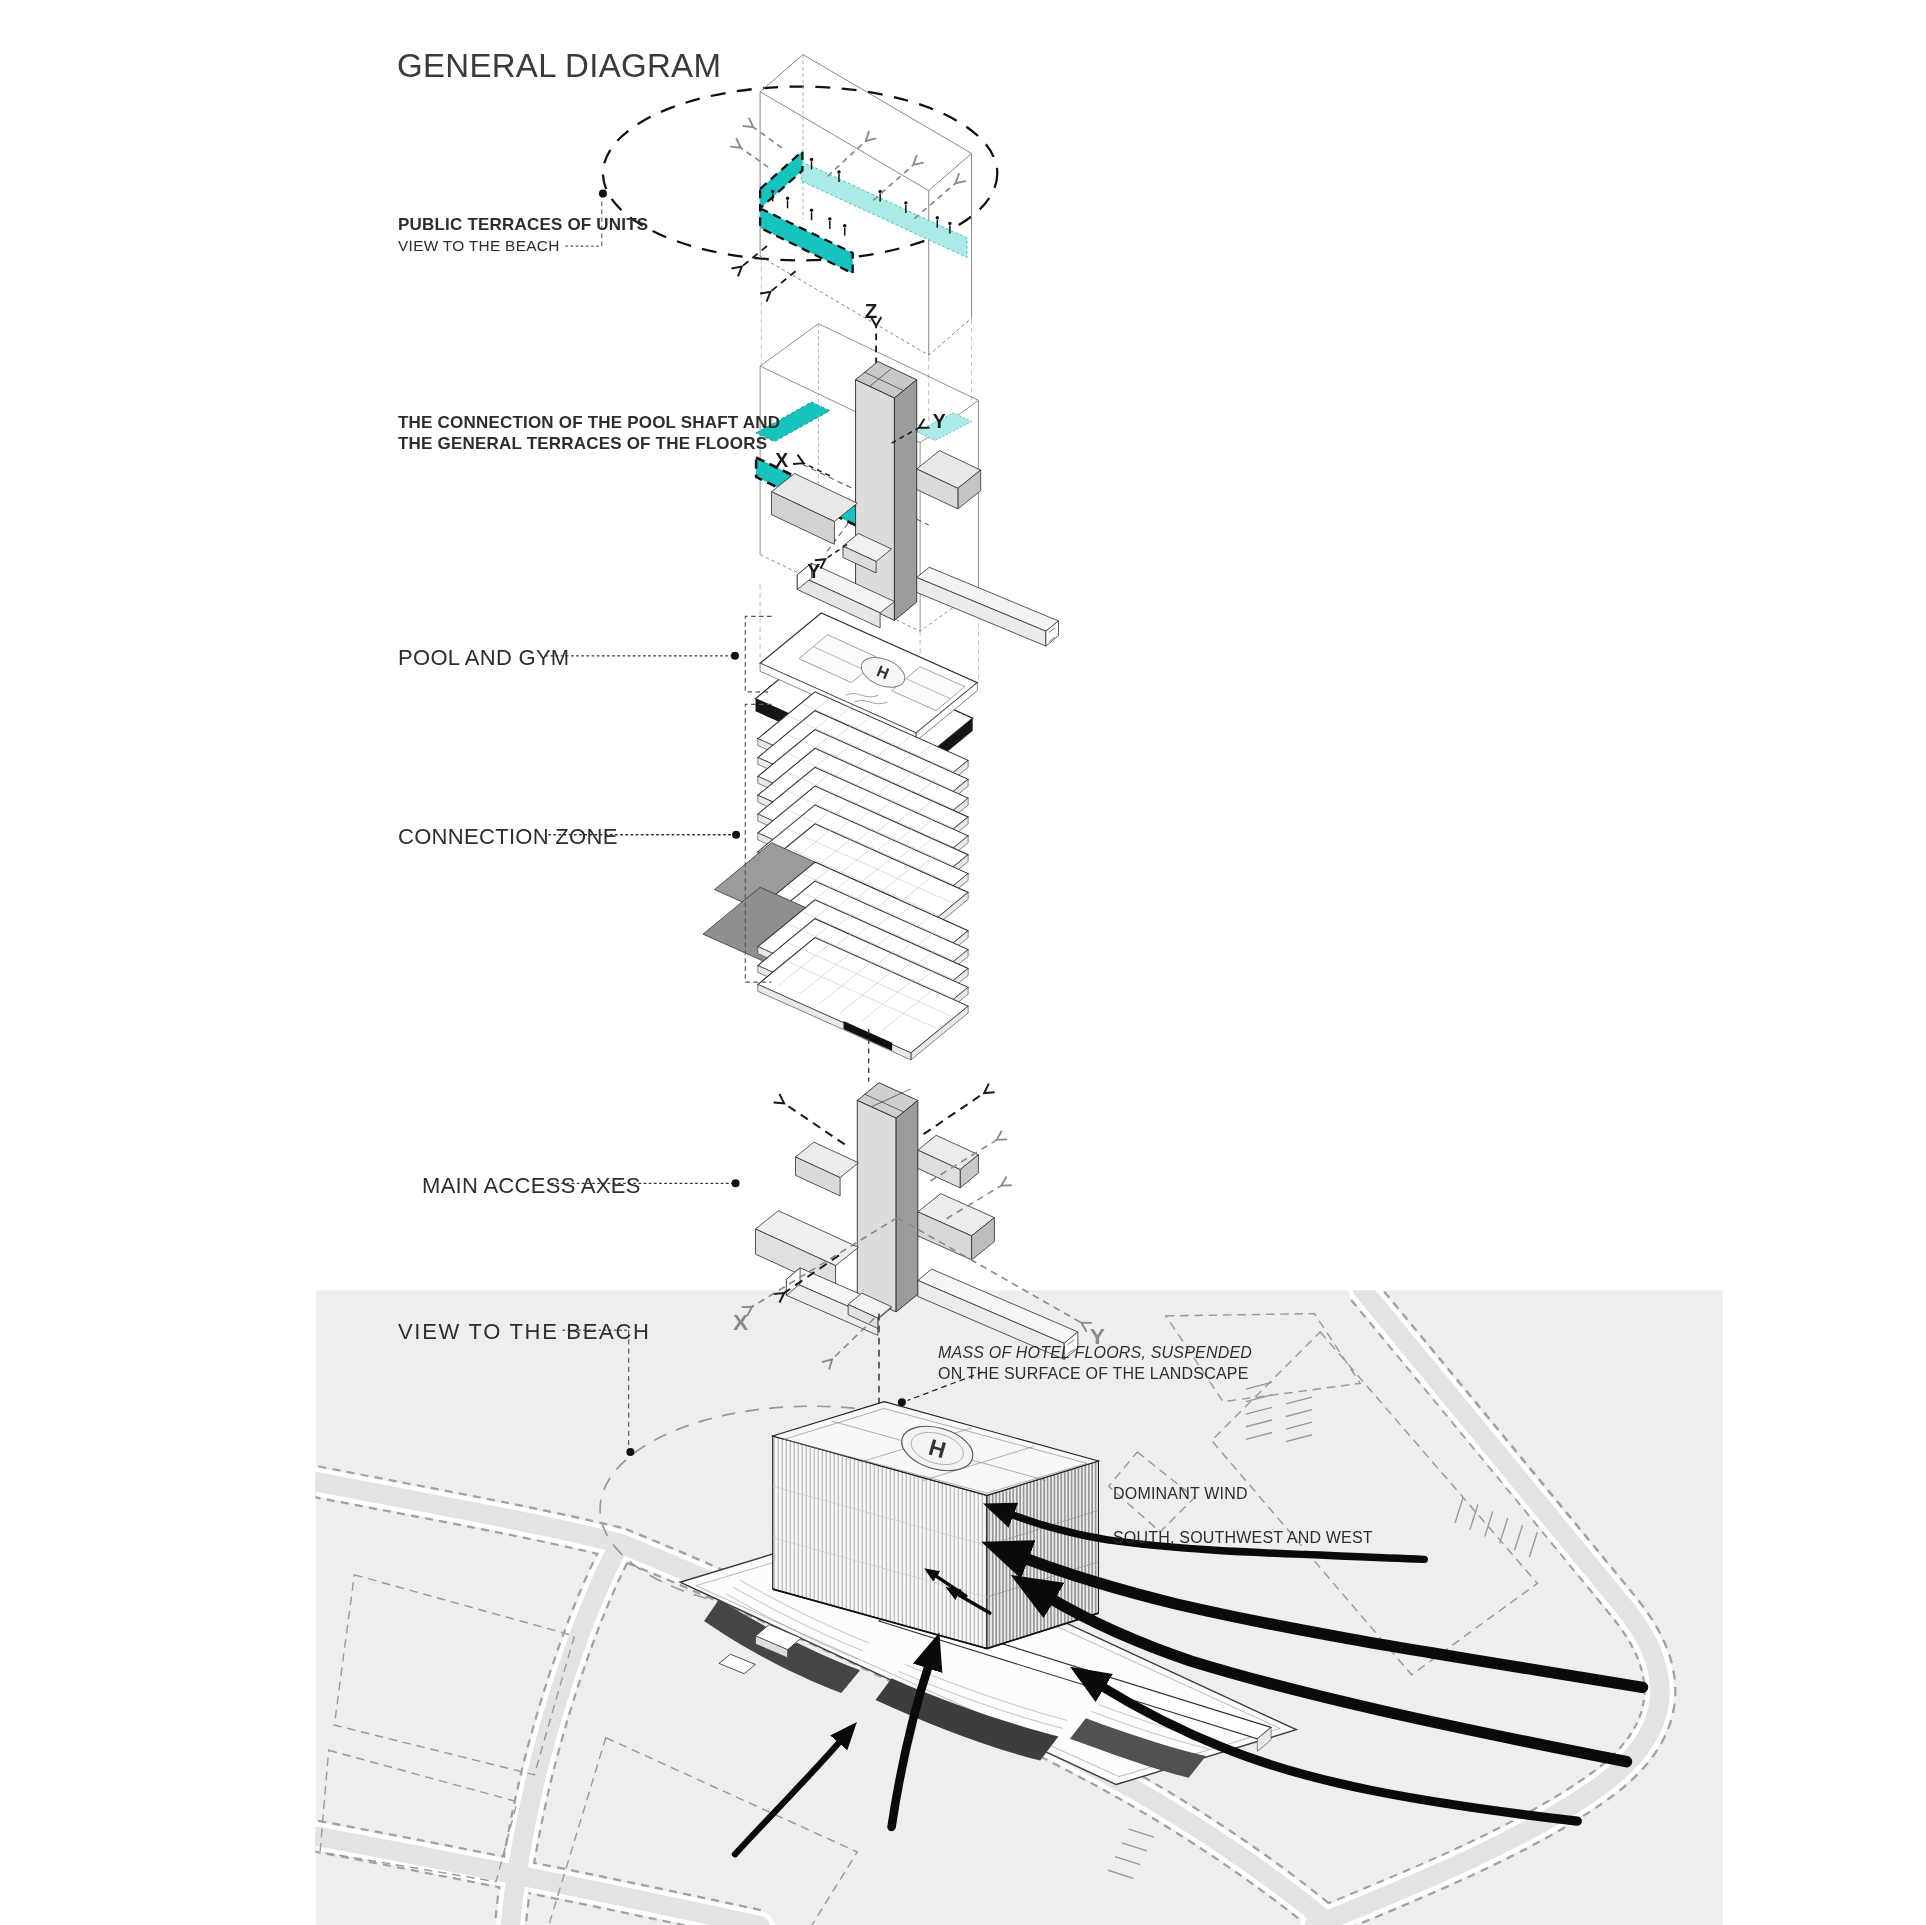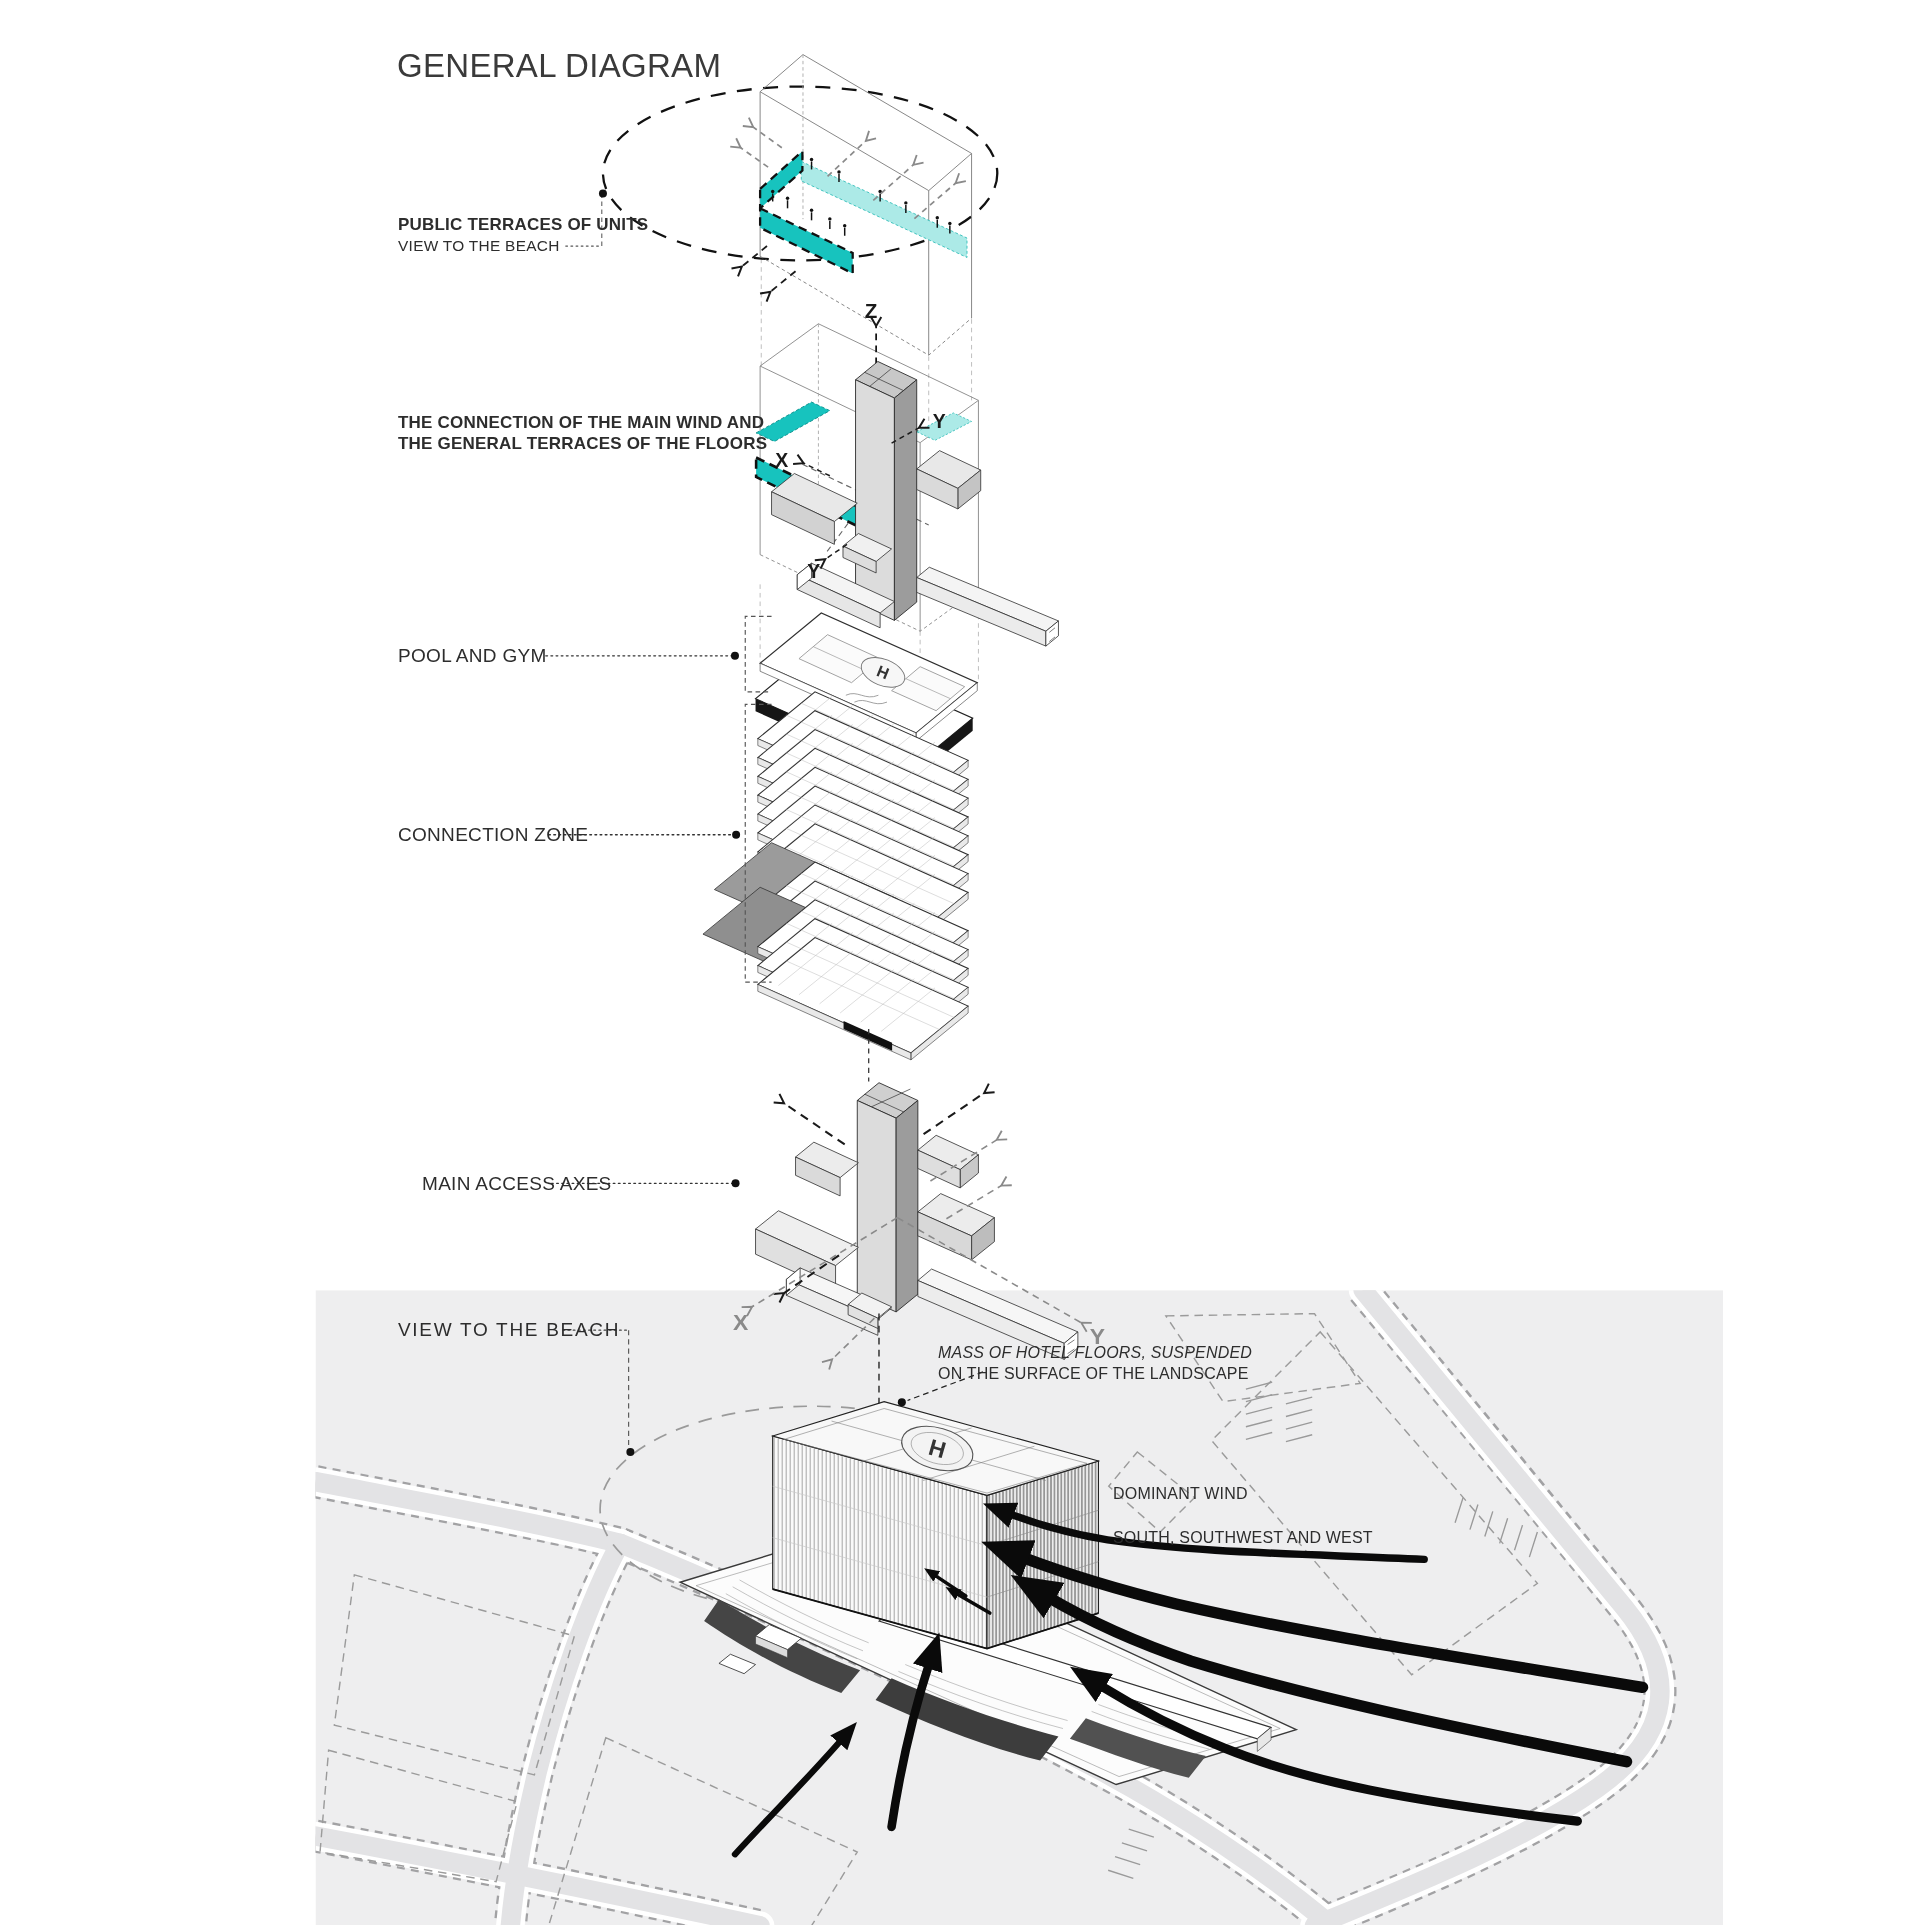--- a/index.html
+++ b/index.html
@@ -7,21 +7,21 @@
     position:relative;
     width:1926px;height:1926px;
     background:#ffffff;
     font-family:"Liberation Sans", sans-serif;
     overflow:hidden;
   }
   #art{position:absolute;left:0;top:0;}
   .lbl{position:absolute;white-space:nowrap;color:#2d2d2d;}
   .title{font-size:33px;font-weight:400;color:#3a3a3a;letter-spacing:0.3px;}
   .b{font-size:17px;font-weight:700;letter-spacing:0.2px;}
-  .r{font-size:19px;font-weight:400;letter-spacing:0.3px;}
+  .r{font-size:22px;font-weight:400;letter-spacing:0.3px;}
   .s{font-size:16px;font-weight:400;letter-spacing:0.2px;}
   .sp{letter-spacing:1.7px;}
 </style>
 </head>
 <body>
 
 <div id="canvas">
 
 <svg id="art" width="1926" height="1926" viewBox="0 0 3370 3369" xmlns="http://www.w3.org/2000/svg">
   <defs>
@@ -368,21 +368,21 @@
       <circle cx="1287" cy="2070" r="7" fill="#111"></circle>
     </g>
   </g>
 </svg>
 
 <div class="lbl title" style="left:397px;top:47px;">GENERAL DIAGRAM</div>
 
 <div class="lbl b" style="left:398px;top:215px;">PUBLIC TERRACES OF UNITS</div>
 <div class="lbl r" style="left:398px;top:237px;font-size:15.4px;">VIEW TO THE BEACH</div>
 
-<div class="lbl b" style="left:398px;top:413px;">THE CONNECTION OF THE MAIN WIND AND</div>
+<div class="lbl b" style="left:398px;top:413px;">THE CONNECTION OF THE POOL SHAFT AND</div>
 <div class="lbl b" style="left:398px;top:434px;">THE GENERAL TERRACES OF THE FLOORS</div>
 
 <div class="lbl r" style="left:398px;top:645px;">POOL AND GYM</div>
 
 <div class="lbl r" style="left:398px;top:824px;">CONNECTION ZONE</div>
 
 <div class="lbl r" style="left:398px;top:1173px;margin-left:24px;">MAIN ACCESS AXES</div>
 
 <div class="lbl r sp" style="left:398px;top:1319px;">VIEW TO THE BEACH</div>
 

